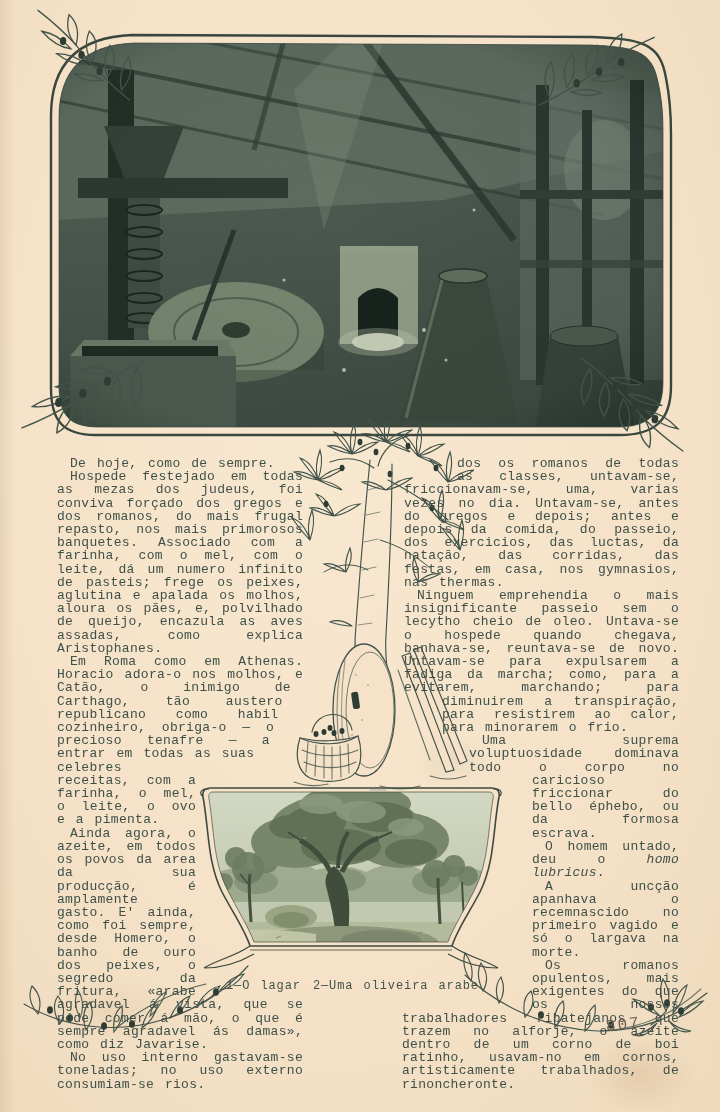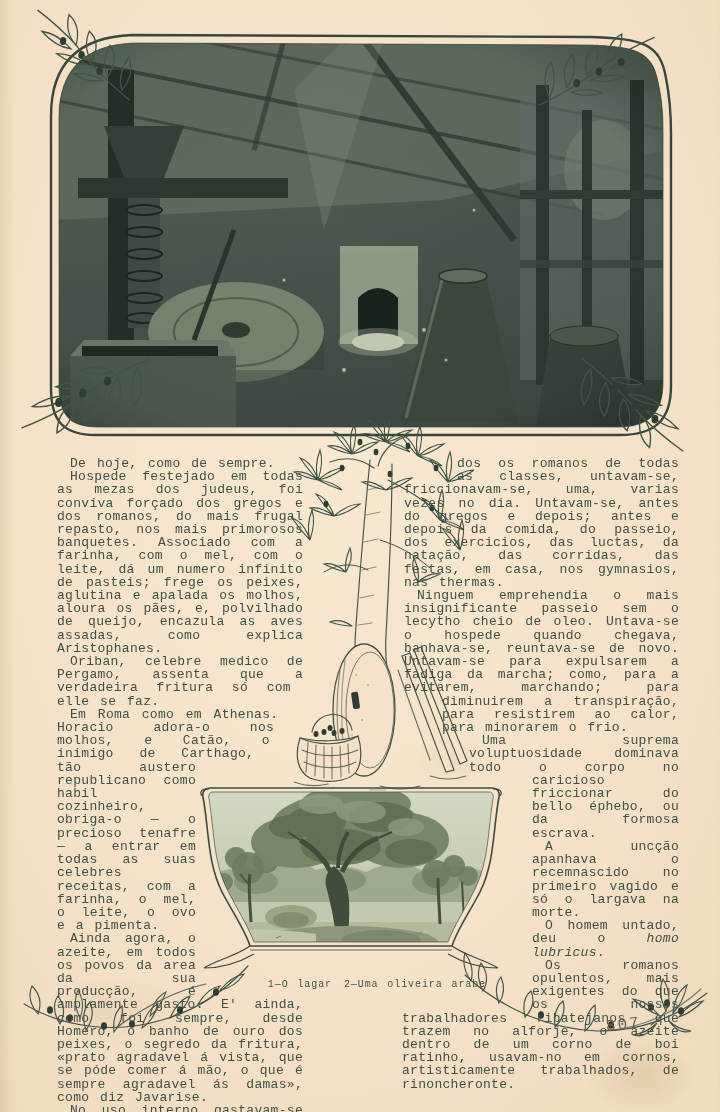--- a/index.html
+++ b/index.html
@@ -41,21 +41,21 @@
     float:right;width:110px;height:540px;
     shape-outside:polygon(110px 0px,110px 540px,3px 540px,3px 307px,73px 303px,93px 240px,110px 232px);
   }
   .spacer-r{
     float:left;width:142px;height:548px;
     shape-outside:polygon(0px 0px,55px 0px,55px 15px,2px 15px,2px 246px,40px 246px,40px 281px,67px 281px,67px 296px,50px 296px,50px 309px,67px 309px,67px 323px,130px 323px,130px 548px,0px 548px);
   }
 
   .caption{
     position:absolute;left:226px;top:979px;width:260px;z-index:8;
-    text-align:right;font-size:10px;letter-spacing:.9px;word-spacing:2px;color:#42524b;
+    text-align:left;font-size:12px;letter-spacing:.9px;word-spacing:2px;color:#42524b;
   }
   .caption .part{display:inline-block;}
   .caption .gap{margin-right:12px;}
   .pagenum{
     position:absolute;left:606px;top:1016px;z-index:8;
     font-size:16px;letter-spacing:2px;color:#6e6052;
     transform:rotate(-7deg);
   }
   .lineart{stroke:#42534a;fill:none;stroke-width:1.15;stroke-linecap:round;}
   .olive{fill:#2e3c33;stroke:none;}
@@ -305,33 +305,32 @@
         <path d="M 90 366 Q 110 372 130 366"></path>
       <path d="M 140 356 Q 158 362 176 356"></path>
         <path d="M 80 370 L 96 370" opacity=".5"></path>
     </g>
   </svg>
 
   <div class="col col-left" lang="pt">
     <div class="spacer spacer-l"></div>
     <p>De hoje, como de sempre.</p>
     <p>Hospede festejado em todas as mezas dos judeus, foi conviva forçado dos gregos e dos romanos, do mais frugal repasto, nos mais primorosos banquetes. Associado com a farinha, com o mel, com o leite, dá um numero infinito de pasteis; frege os peixes, aglutina e apalada os molhos, aloura os pães, e, polvilhado de queijo, encazula as aves assadas, como explica Aristophanes.</p>
-    <p>Oriban, celebre medico de Pergamo, assenta que a verdadeira fritura só com elle se faz.</p>
     <p>Em Roma como em Athenas. Horacio adora-o nos molhos, e Catão, o inimigo de Carthago, tão austero republicano como habil cozinheiro, obriga-o — o precioso tenafre — a entrar em todas as suas celebres receitas, com a farinha, o mel, o leite, o ovo e a pimenta.</p>
-    <p>Ainda agora, o azeite, em todos os povos da area da sua producção, é amplamente gasto. E' ainda, como foi sempre, desde Homero, o banho de ouro dos peixes, o segredo da fritura, «prato agradavel á vista, que se póde comer á mão, o que é sempre agradavel ás damas», como diz Javarise.</p>
+    <p>Ainda agora, o azeite, em todos os povos da area da sua producção, é amplamente gasto. E' ainda, como foi sempre, desde Homero, o banho de ouro dos peixes, o segredo da fritura, «arabe agradavel á vista, que se póde comer á mão, o que é sempre agradavel ás damas», como diz Javarise.</p>
     <p>No uso interno gastavam-se toneladas; no uso externo consumiam-se rios.</p>
   </div>
 
   <div class="col col-right" lang="pt">
     <div class="spacer spacer-r"></div>
     <p class="noindent">dos os romanos de todas as classes, untavam-se, friccionavam-se, uma, varias vezes no dia. Untavam-se, antes do gregos e depois; antes e depois da comida, do passeio, dos exercicios, das luctas, da natação, das corridas, das festas, em casa, nos gymnasios, nas thermas.</p>
     <p>Ninguem emprehendia o mais insignificante passeio sem o lecytho cheio de oleo. Untava-se o hospede quando chegava, banhava-se, reuntava-se de novo. Untavam-se para expulsarem a fadiga da marcha; como, para a evitarem, marchando; para diminuirem a transpiração, para resistirem ao calor, para minorarem o frio.</p>
     <p>Uma suprema voluptuosidade dominava todo o corpo no caricioso friccionar do bello éphebo, ou da formosa escrava.</p>
+    <p><span>O homem untado, deu o </span><i>homo lubricus</i><span>.</span></p>
     <p>A uncção apanhava o recemnascido no primeiro vagido e só o largava na morte.</p>
-    <p><span>O homem untado, deu o </span><i>homo lubricus</i><span>.</span></p>
     <p>Os romanos opulentos, mais exigentes do que os nossos trabalhadores ribatejanos que trazem no alforje, o azeite dentro de um corno de boi ratinho, usavam-no em cornos, artisticamente trabalhados, de rinoncheronte.</p>
   </div>
 
   <svg class="abs" style="left:196px;top:782px;z-index:4;" width="310" height="212" viewBox="0 0 310 212">
     <defs>
       <linearGradient id="skyg" x1="0" y1="0" x2="0" y2="1">
         <stop offset="0" stop-color="#d3d8c2"></stop>
           <stop offset="0.7" stop-color="#c2c9b0"></stop>
       </linearGradient>
       <clipPath id="bpc">

